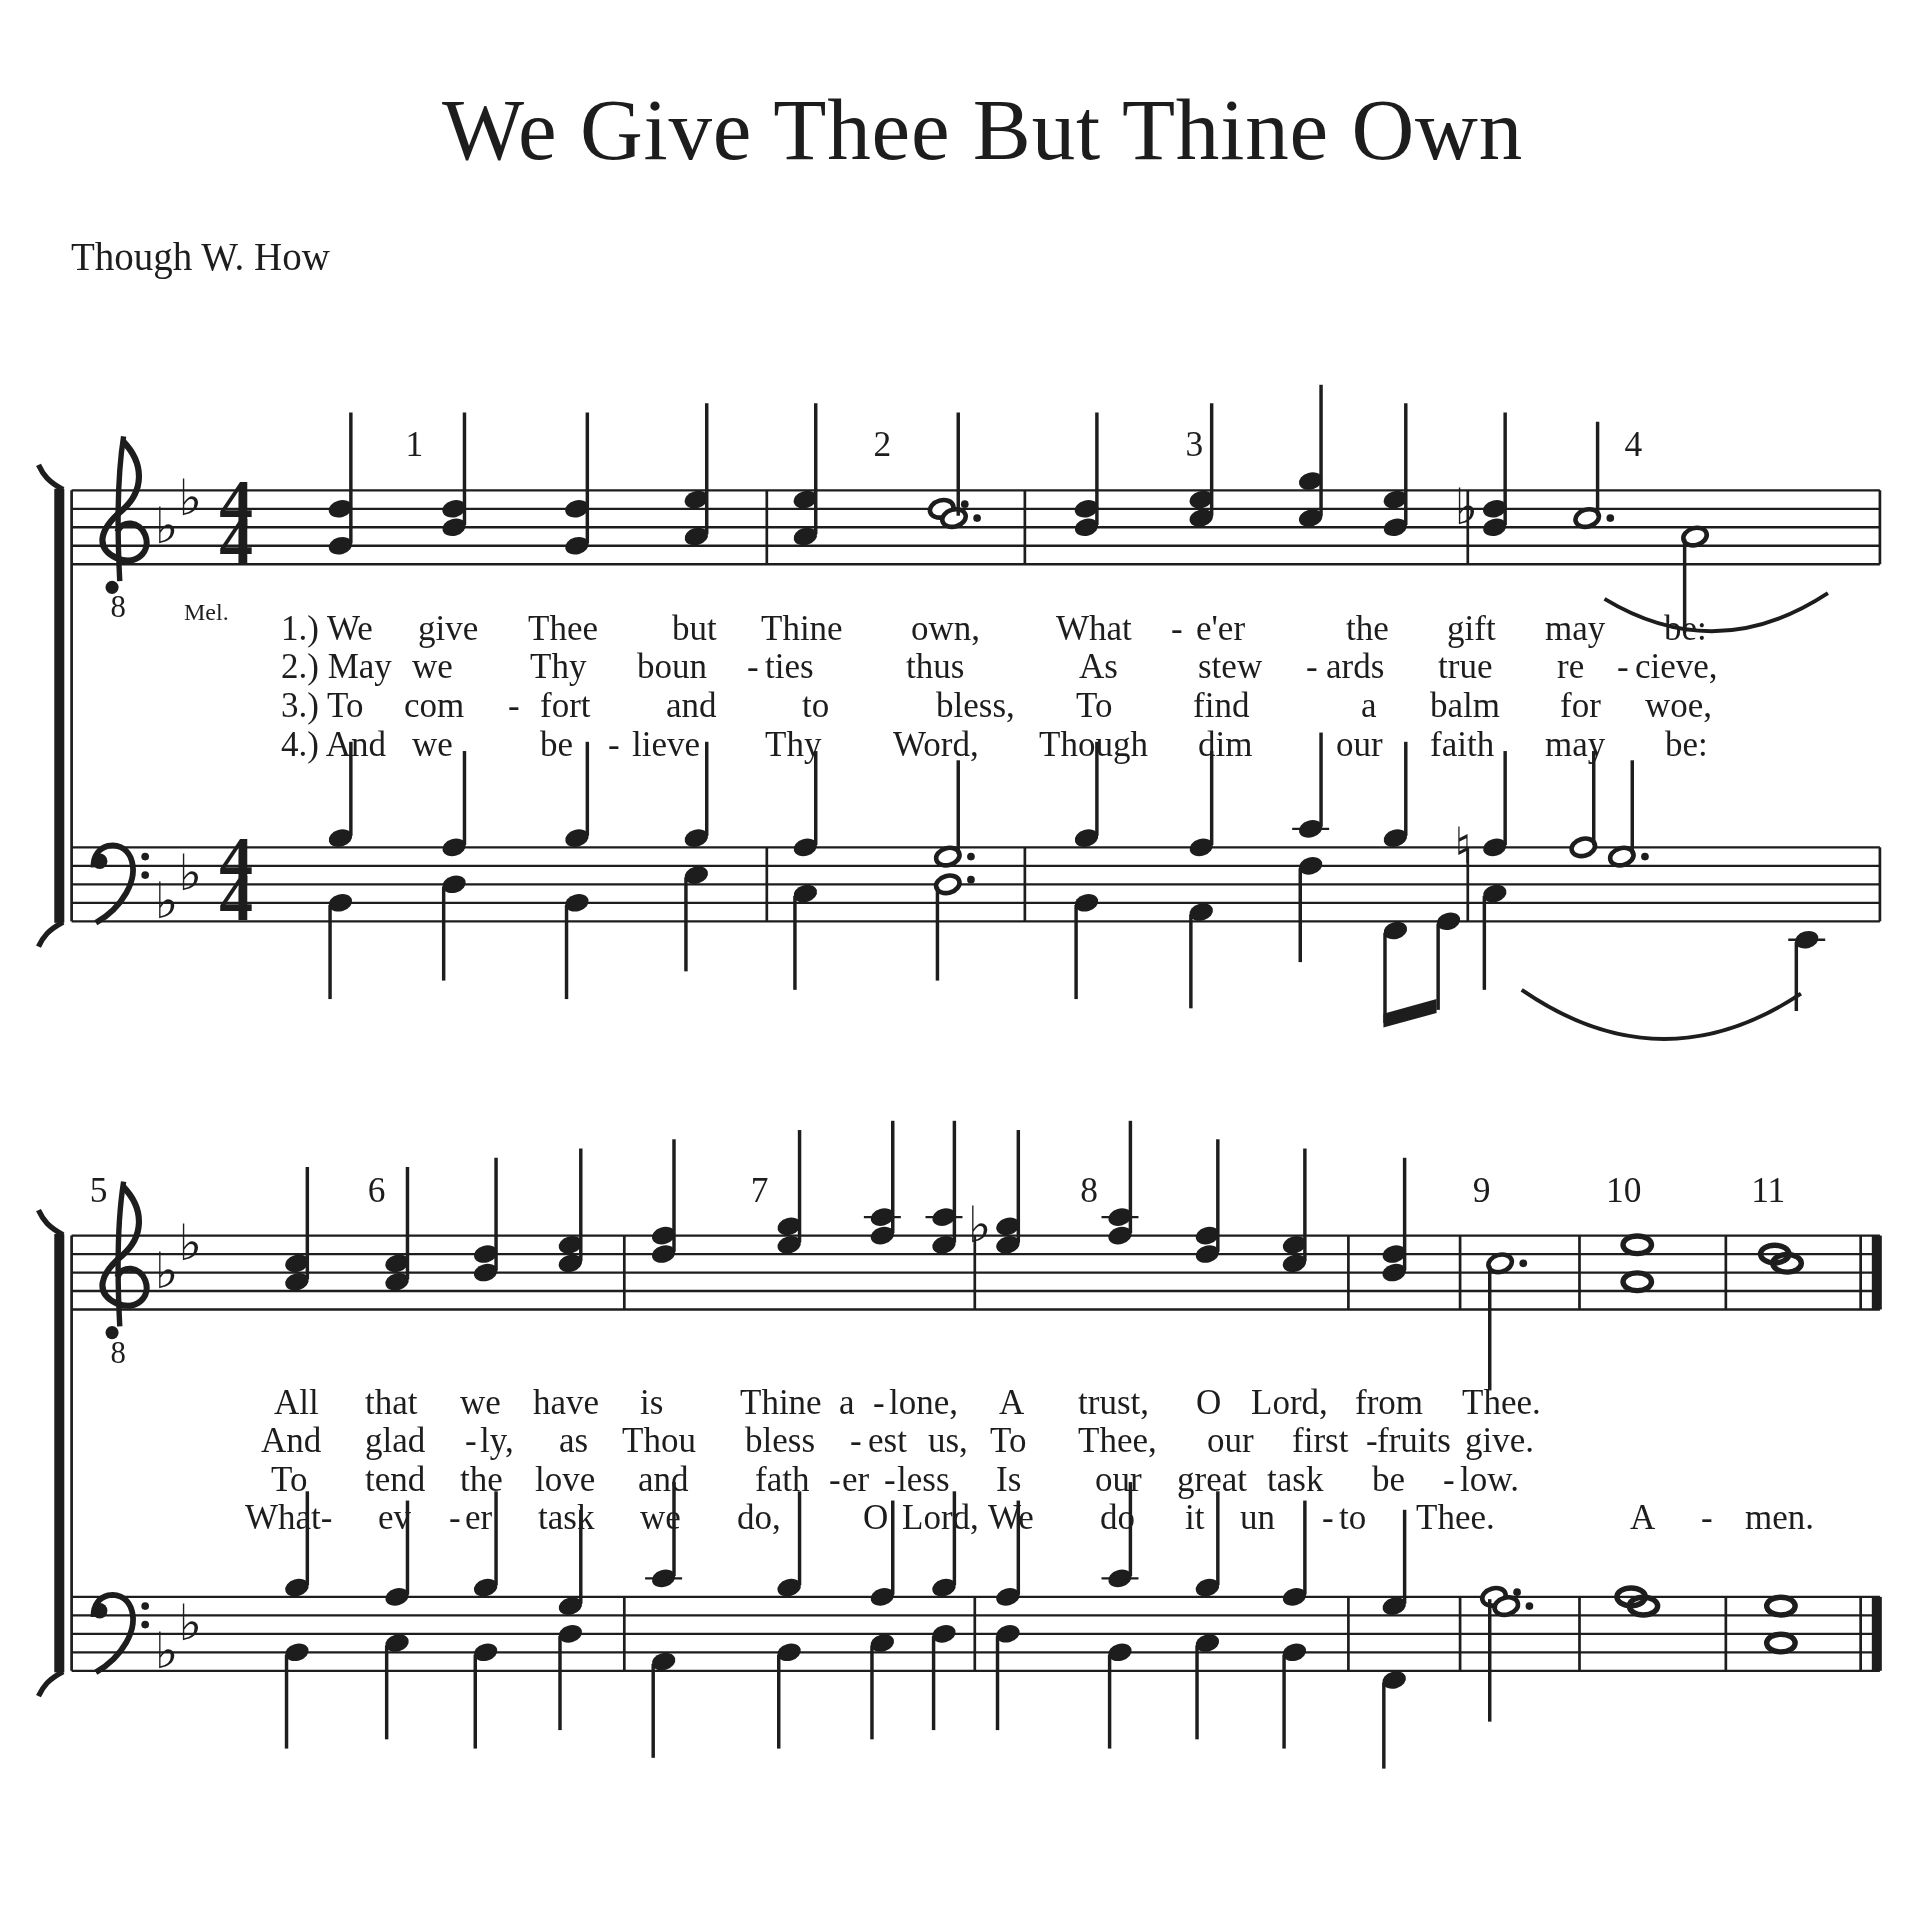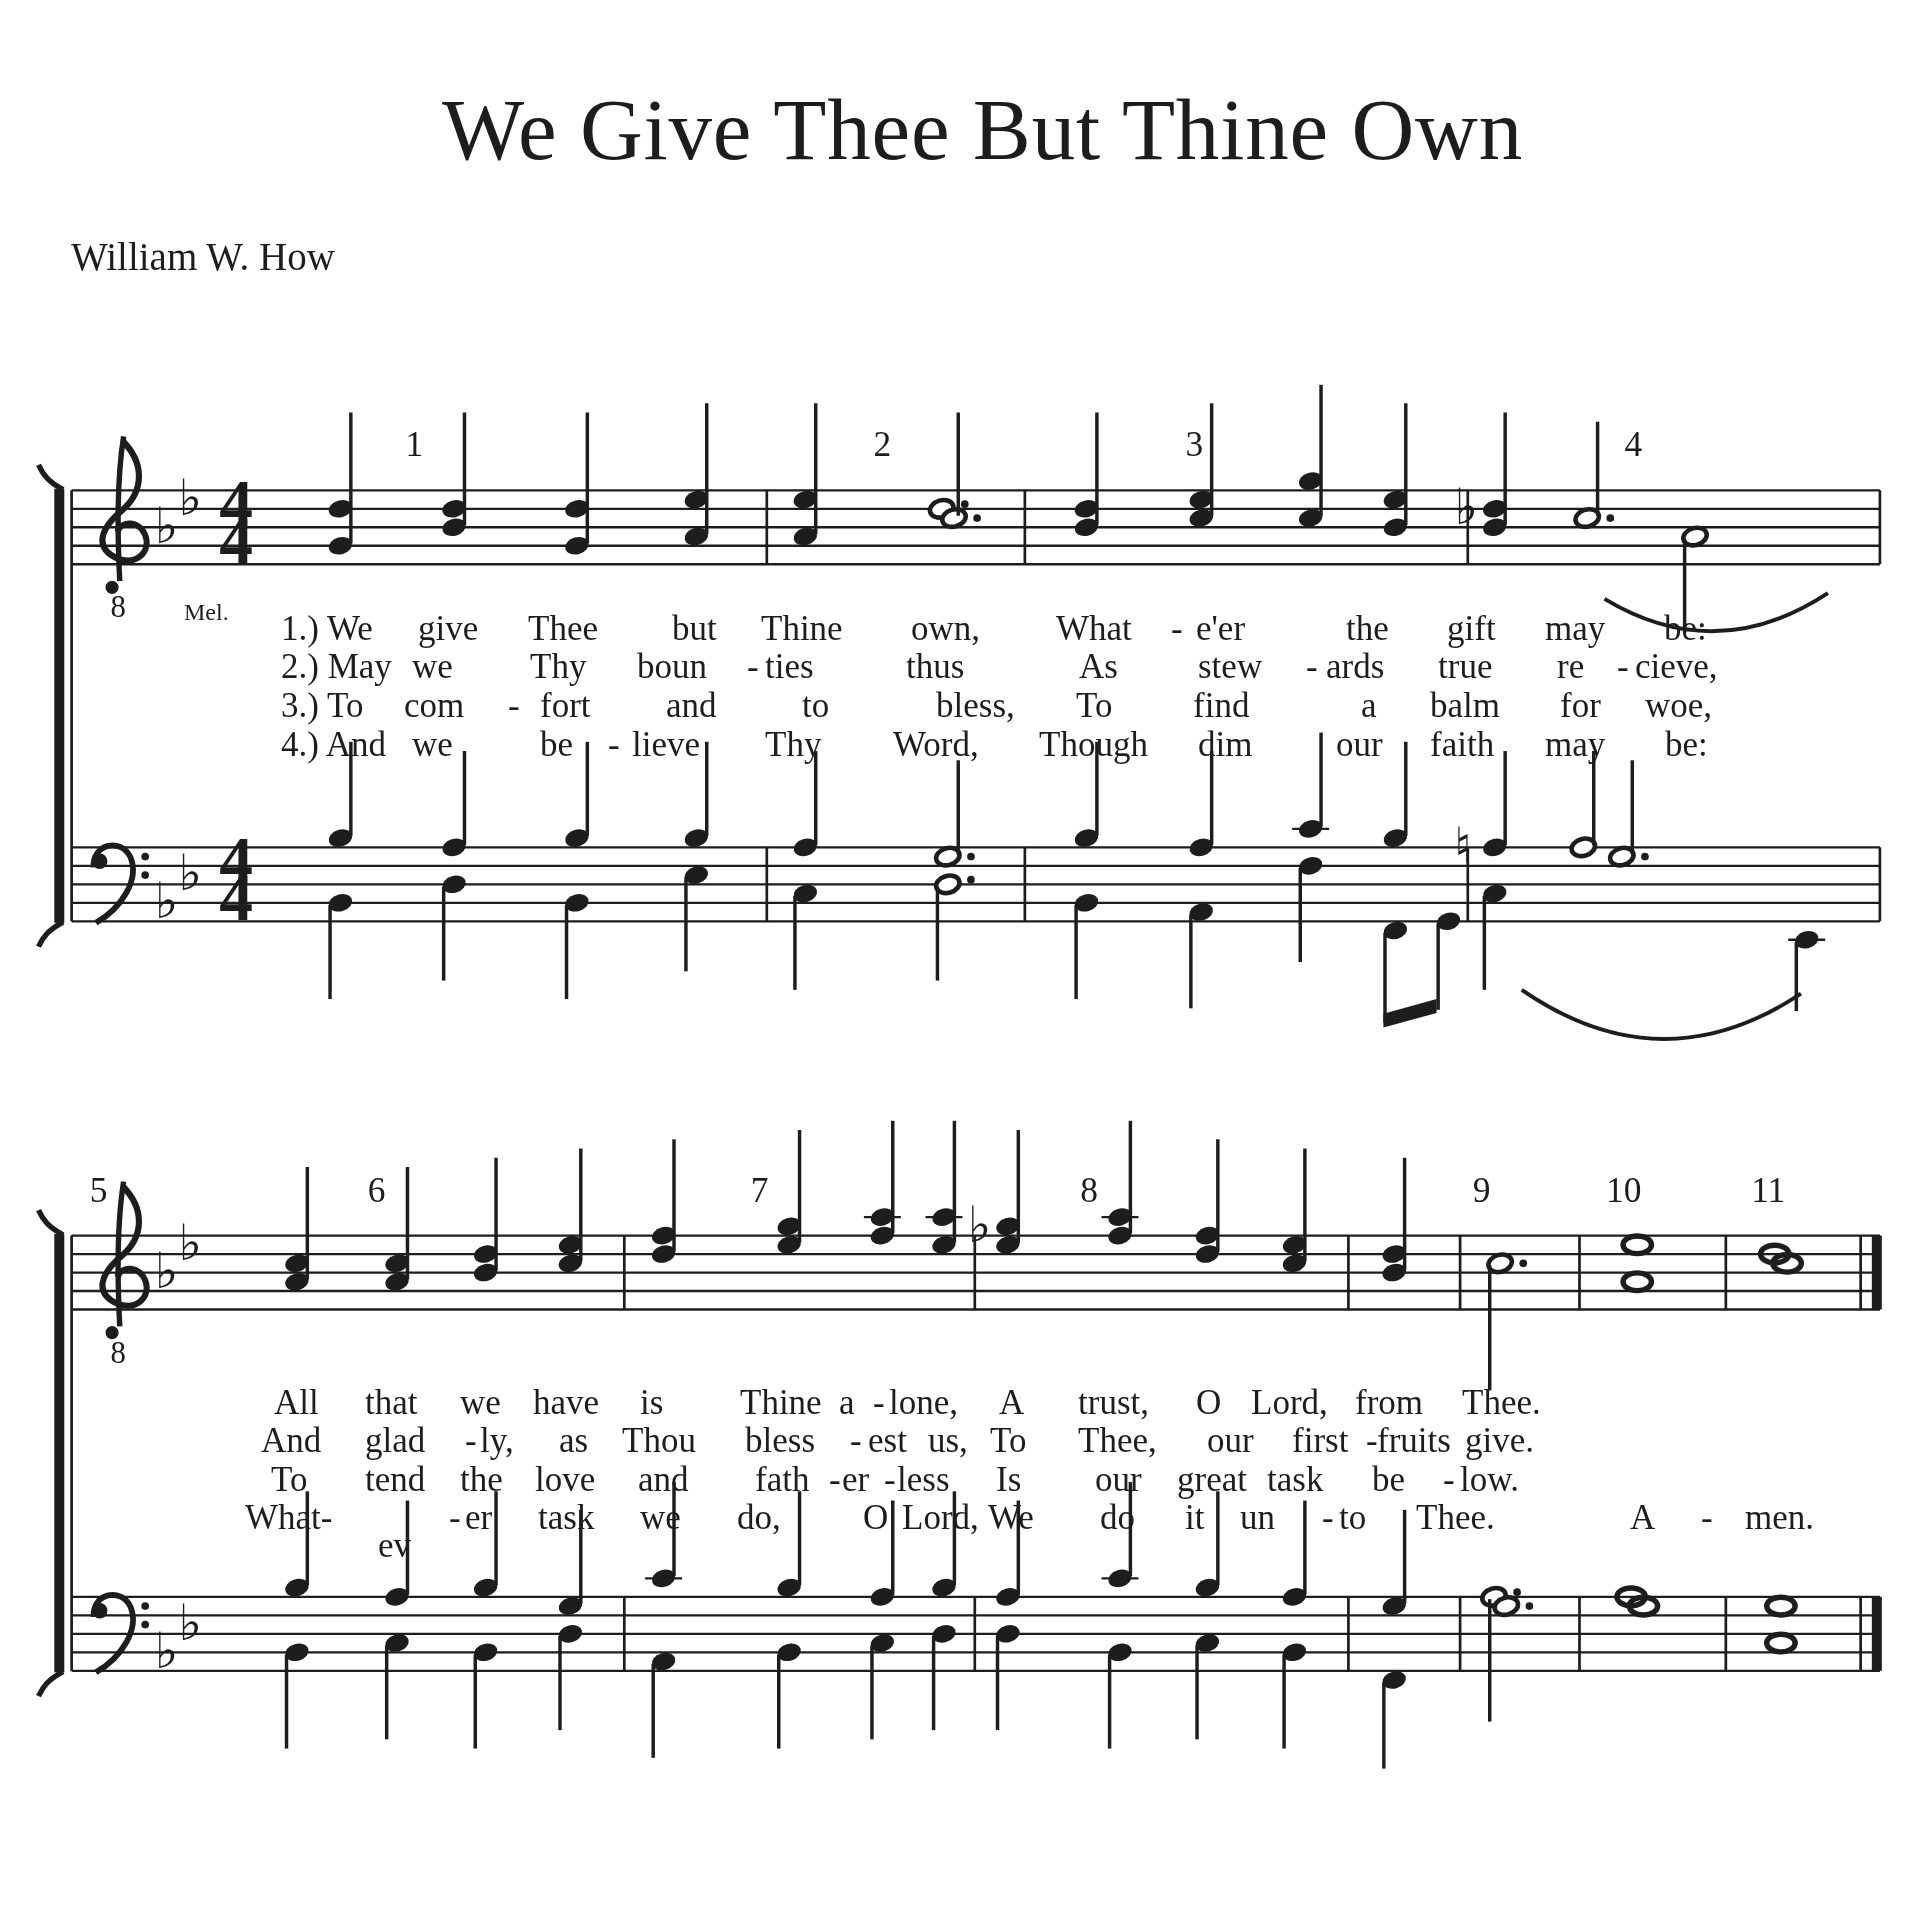--- a/index.html
+++ b/index.html
@@ -25,21 +25,21 @@
   .acc{font-family:"DejaVu Sans",sans-serif;font-size:130px;fill:#1d1d1d;}
   .cleftxt{font-family:"Liberation Serif",serif;font-size:80px;fill:#1d1d1d;}
   .clefstroke{stroke:#1d1d1d;fill:none;}
   .tie{stroke:#1d1d1d;stroke-width:10px;fill:none;}
 </style>
 </head>
 <body>
 
 <div class="page">
   <div class="title">We Give Thee But Thine Own</div>
-  <div class="author">William W. How</div>
+  <div class="author">Though W. How</div>
   <div class="mel">Mel.</div>
 
   <svg class="score" id="score" width="1965" height="2542" viewBox="0 0 5100 6600">
       <line x1="185" y1="1273" x2="4880" y2="1273" class="stave"></line>
       <line x1="185" y1="1321" x2="4880" y2="1321" class="stave"></line>
       <line x1="185" y1="1369" x2="4880" y2="1369" class="stave"></line>
       <line x1="185" y1="1417" x2="4880" y2="1417" class="stave"></line>
       <line x1="185" y1="1465" x2="4880" y2="1465" class="stave"></line>
       <line x1="185" y1="2200" x2="4880" y2="2200" class="stave"></line>
       <line x1="185" y1="2248" x2="4880" y2="2248" class="stave"></line>
@@ -658,21 +658,21 @@
       <span class="lyric-word" style="left: 884px; top: 1462px;">-</span>
       <span class="lyric-word" style="left: 897px; top: 1462px;">less</span>
       <span class="lyric-word" style="left: 996px; top: 1462px;">Is</span>
       <span class="lyric-word" style="left: 1095px; top: 1462px;">our</span>
       <span class="lyric-word" style="left: 1177px; top: 1462px;">great</span>
       <span class="lyric-word" style="left: 1267px; top: 1462px;">task</span>
       <span class="lyric-word" style="left: 1372px; top: 1462px;">be</span>
       <span class="lyric-word" style="left: 1443px; top: 1462px;">-</span>
       <span class="lyric-word" style="left: 1460px; top: 1462px;">low.</span>
       <span class="lyric-word" style="left: 245px; top: 1500px;">What-</span>
-      <span class="lyric-word" style="left: 378px; top: 1500px; margin-top: 28px;">ev</span>
+      <span class="lyric-word" style="left: 378px; top: 1500px;">ev</span>
       <span class="lyric-word" style="left: 449px; top: 1500px;">-</span>
       <span class="lyric-word" style="left: 465px; top: 1500px;">er</span>
       <span class="lyric-word" style="left: 538px; top: 1500px;">task</span>
       <span class="lyric-word" style="left: 640px; top: 1500px;">we</span>
       <span class="lyric-word" style="left: 737px; top: 1500px;">do,</span>
       <span class="lyric-word" style="left: 863px; top: 1500px;">O</span>
       <span class="lyric-word" style="left: 902px; top: 1500px;">Lord,</span>
       <span class="lyric-word" style="left: 988px; top: 1500px;">We</span>
       <span class="lyric-word" style="left: 1100px; top: 1500px;">do</span>
       <span class="lyric-word" style="left: 1185px; top: 1500px;">it</span>

